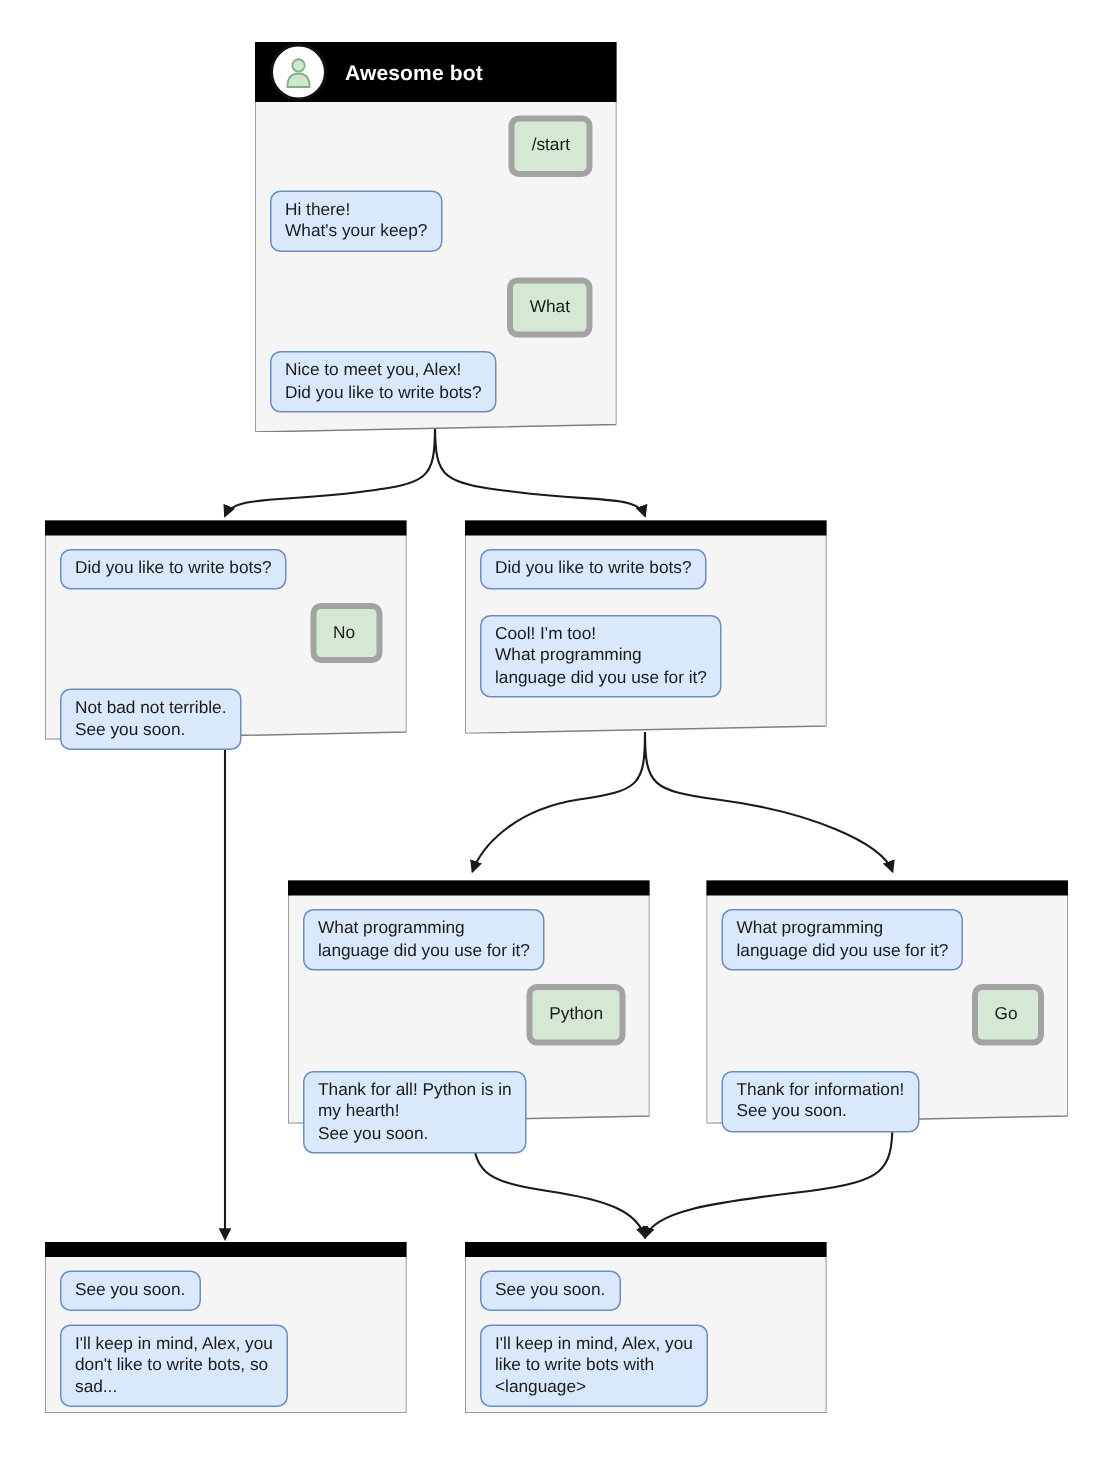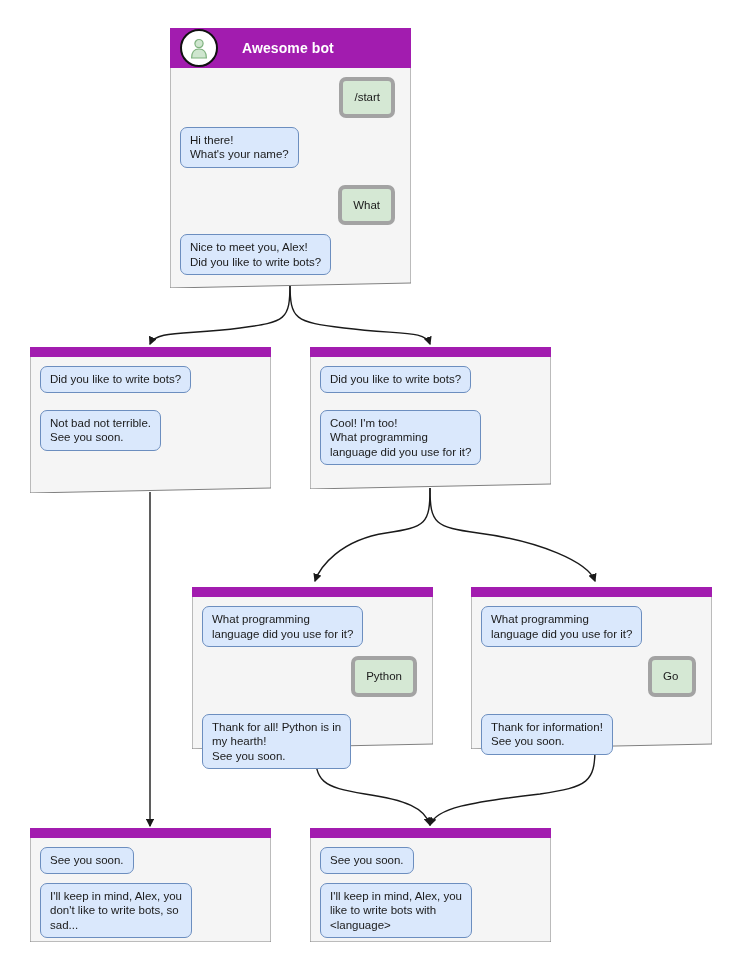--- a/index.html
+++ b/index.html
@@ -39,27 +39,26 @@
     height: 100%;
     z-index: 0;
   }
   .node-inner {
     position: relative;
     z-index: 2;
   }
   .titlebar {
     position: relative;
     height: 40px;
-    background: #a21caf;
+    background: #000000;
     display: flex;
     align-items: center;
     padding-left: 10px;
     box-sizing: border-box;
     z-index: 2;
-    gap: 12px;
   }
   .titlebar.plain {
     height: 10px;
     padding: 0;
   }
   .avatar {
     width: 38px;
     height: 38px;
     border-radius: 50%;
     background: #ffffff;
@@ -155,21 +154,21 @@
           </svg>
         </div>
         <div class="bot-title">Awesome bot</div>
       </div>
       <div class="chat">
         <div class="row right">
           <div class="bubble user">/start</div>
         </div>
         <div class="row left">
           <div class="bubble bot">Hi there!
-What's your name?</div>
+What's your keep?</div>
         </div>
         <div class="spacer-sm"></div>
         <div class="row right">
           <div class="bubble user">What</div>
         </div>
         <div class="row left">
           <div class="bubble bot">Nice to meet you, Alex!
 Did you like to write bots?</div>
         </div>
       </div>
@@ -179,20 +178,23 @@
   <div class="node" id="node-no" style="left:30px; top:347px; width:241px; height:146px;">
     <svg class="node-skin" viewBox="0 0 241 146" preserveAspectRatio="none">
       <polygon points="0,0 241,0 241,141 0,146" fill="#f5f5f5" stroke="#808080" stroke-width="1"></polygon>
     </svg>
     <div class="node-inner">
       <div class="titlebar plain"></div>
       <div class="chat">
         <div class="row left">
           <div class="bubble bot">Did you like to write bots?</div>
         </div>
+        <div class="row right">
+          <div class="bubble user">No</div>
+        </div>
         <div class="spacer-sm"></div>
         <div class="row left">
           <div class="bubble bot">Not bad not terrible.
 See you soon.</div>
         </div>
       </div>
     </div>
   </div>
 
   <div class="node" id="node-yes" style="left:310px; top:347px; width:241px; height:142px;">

